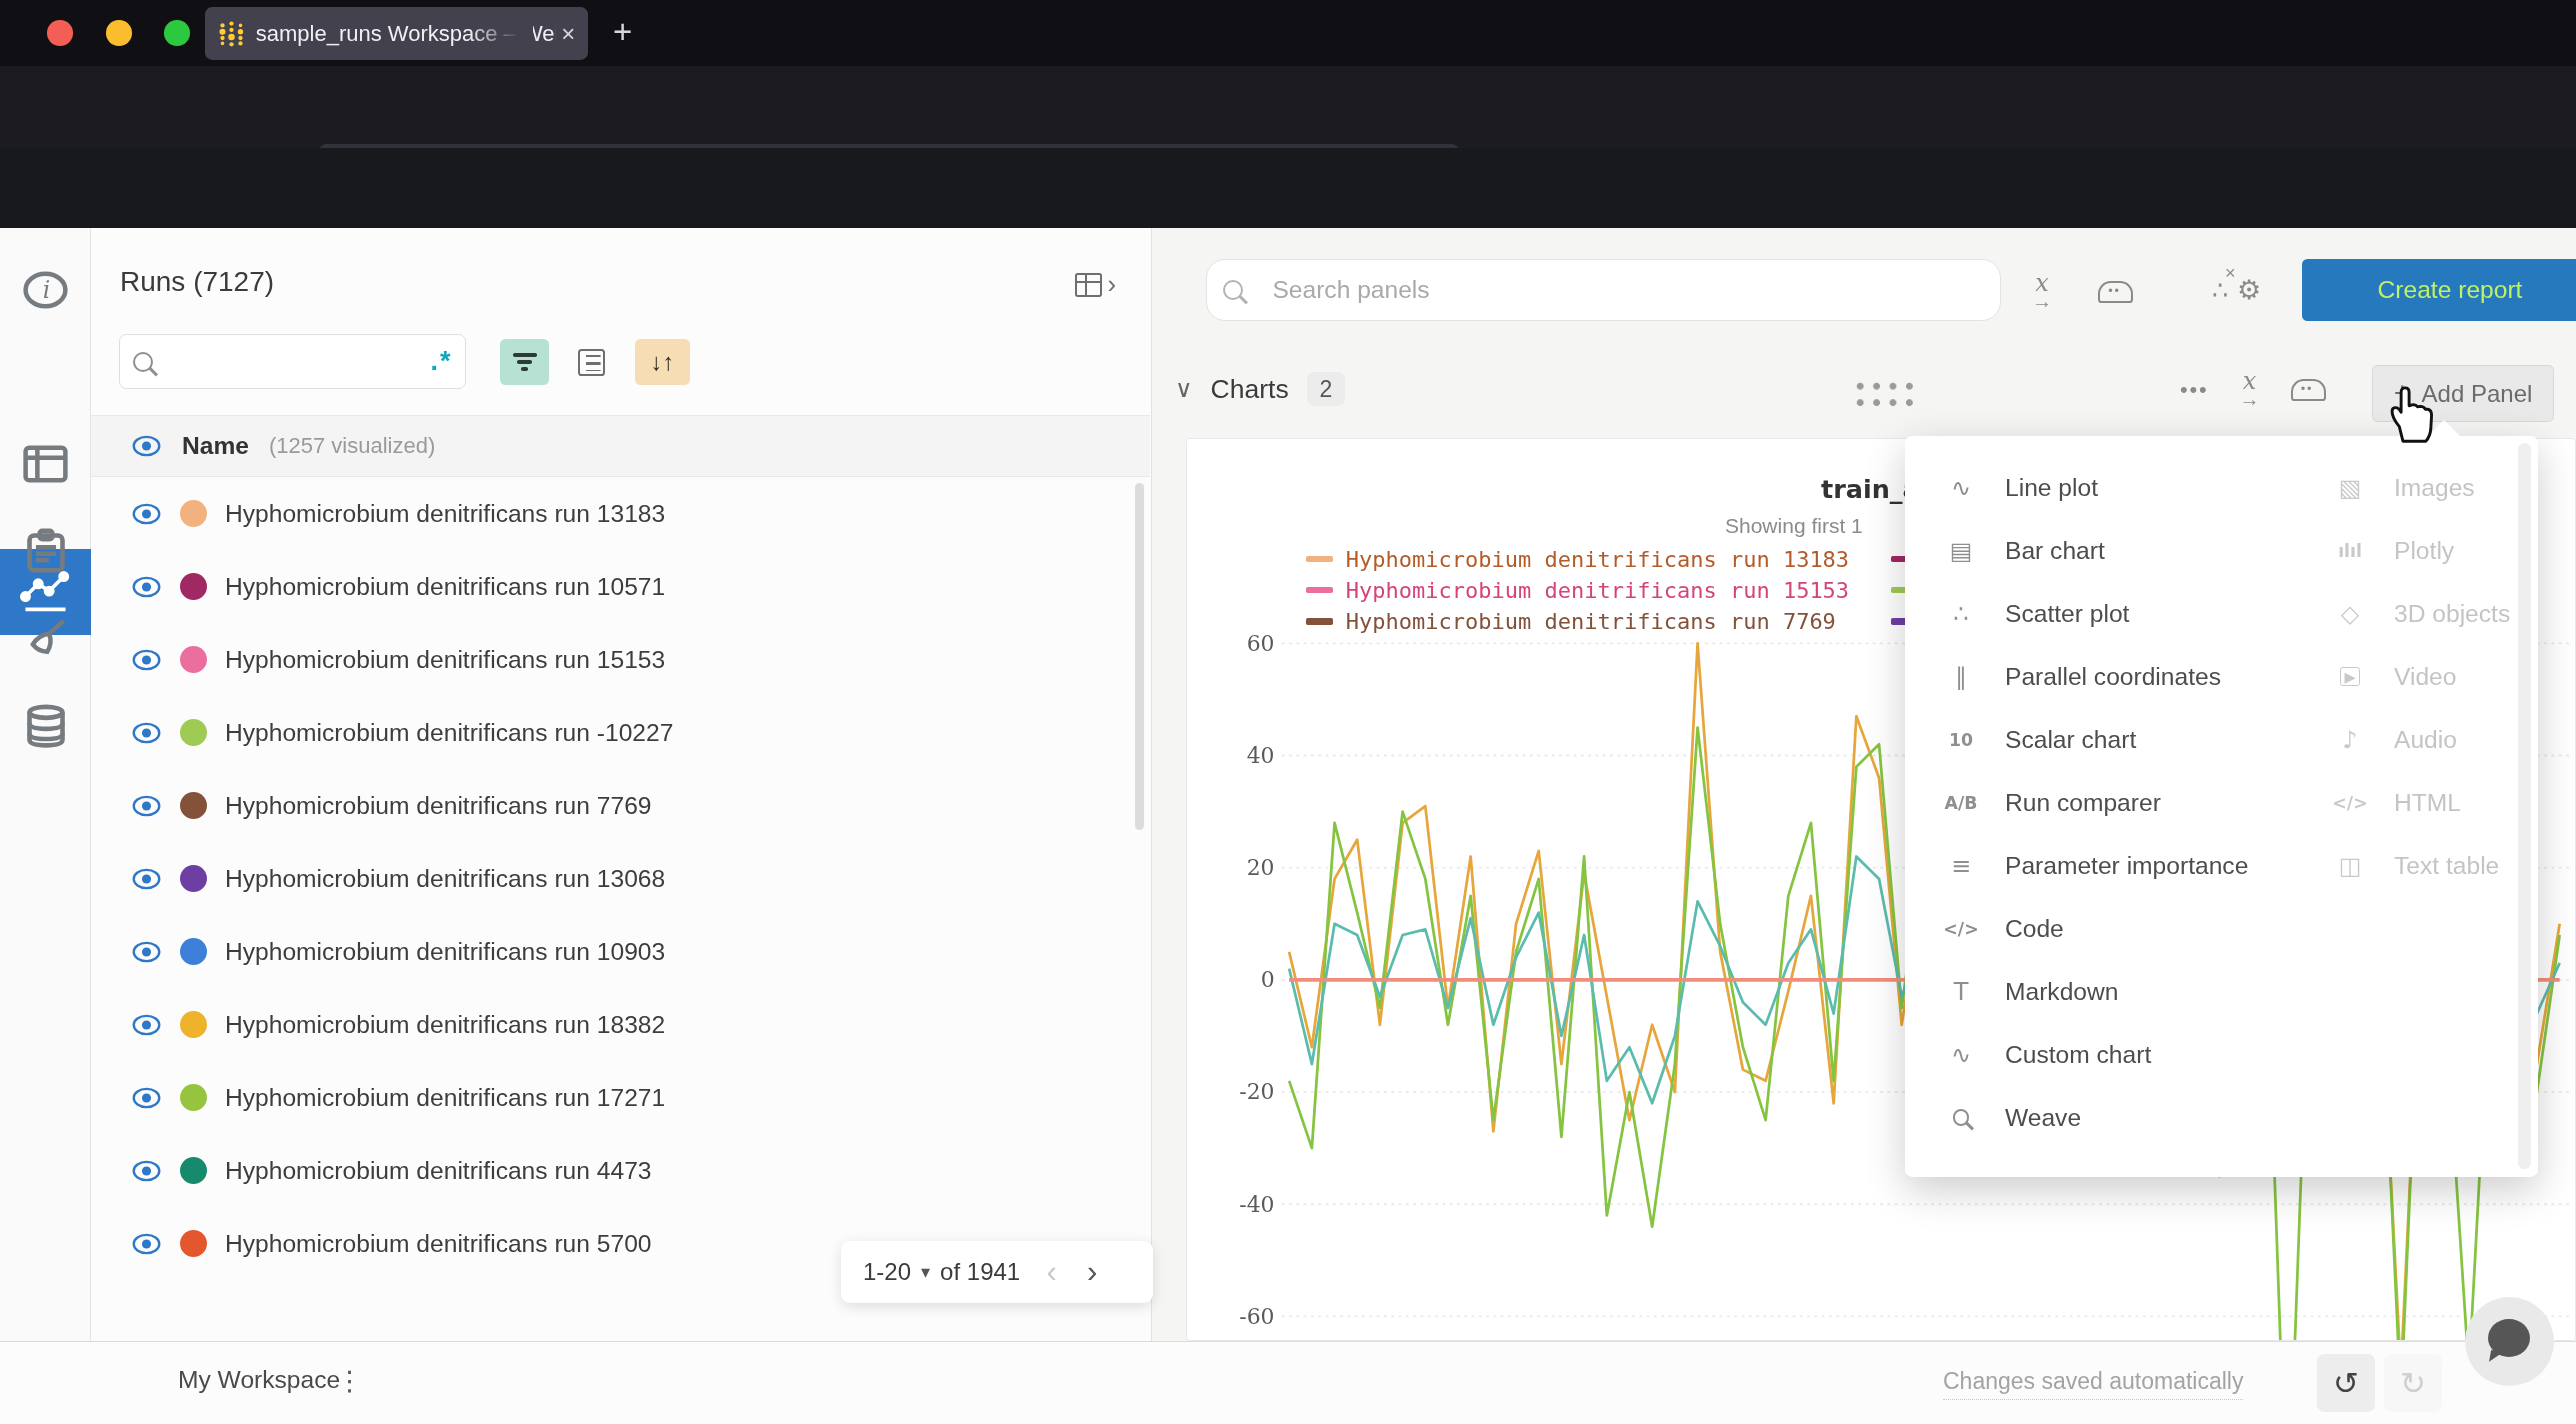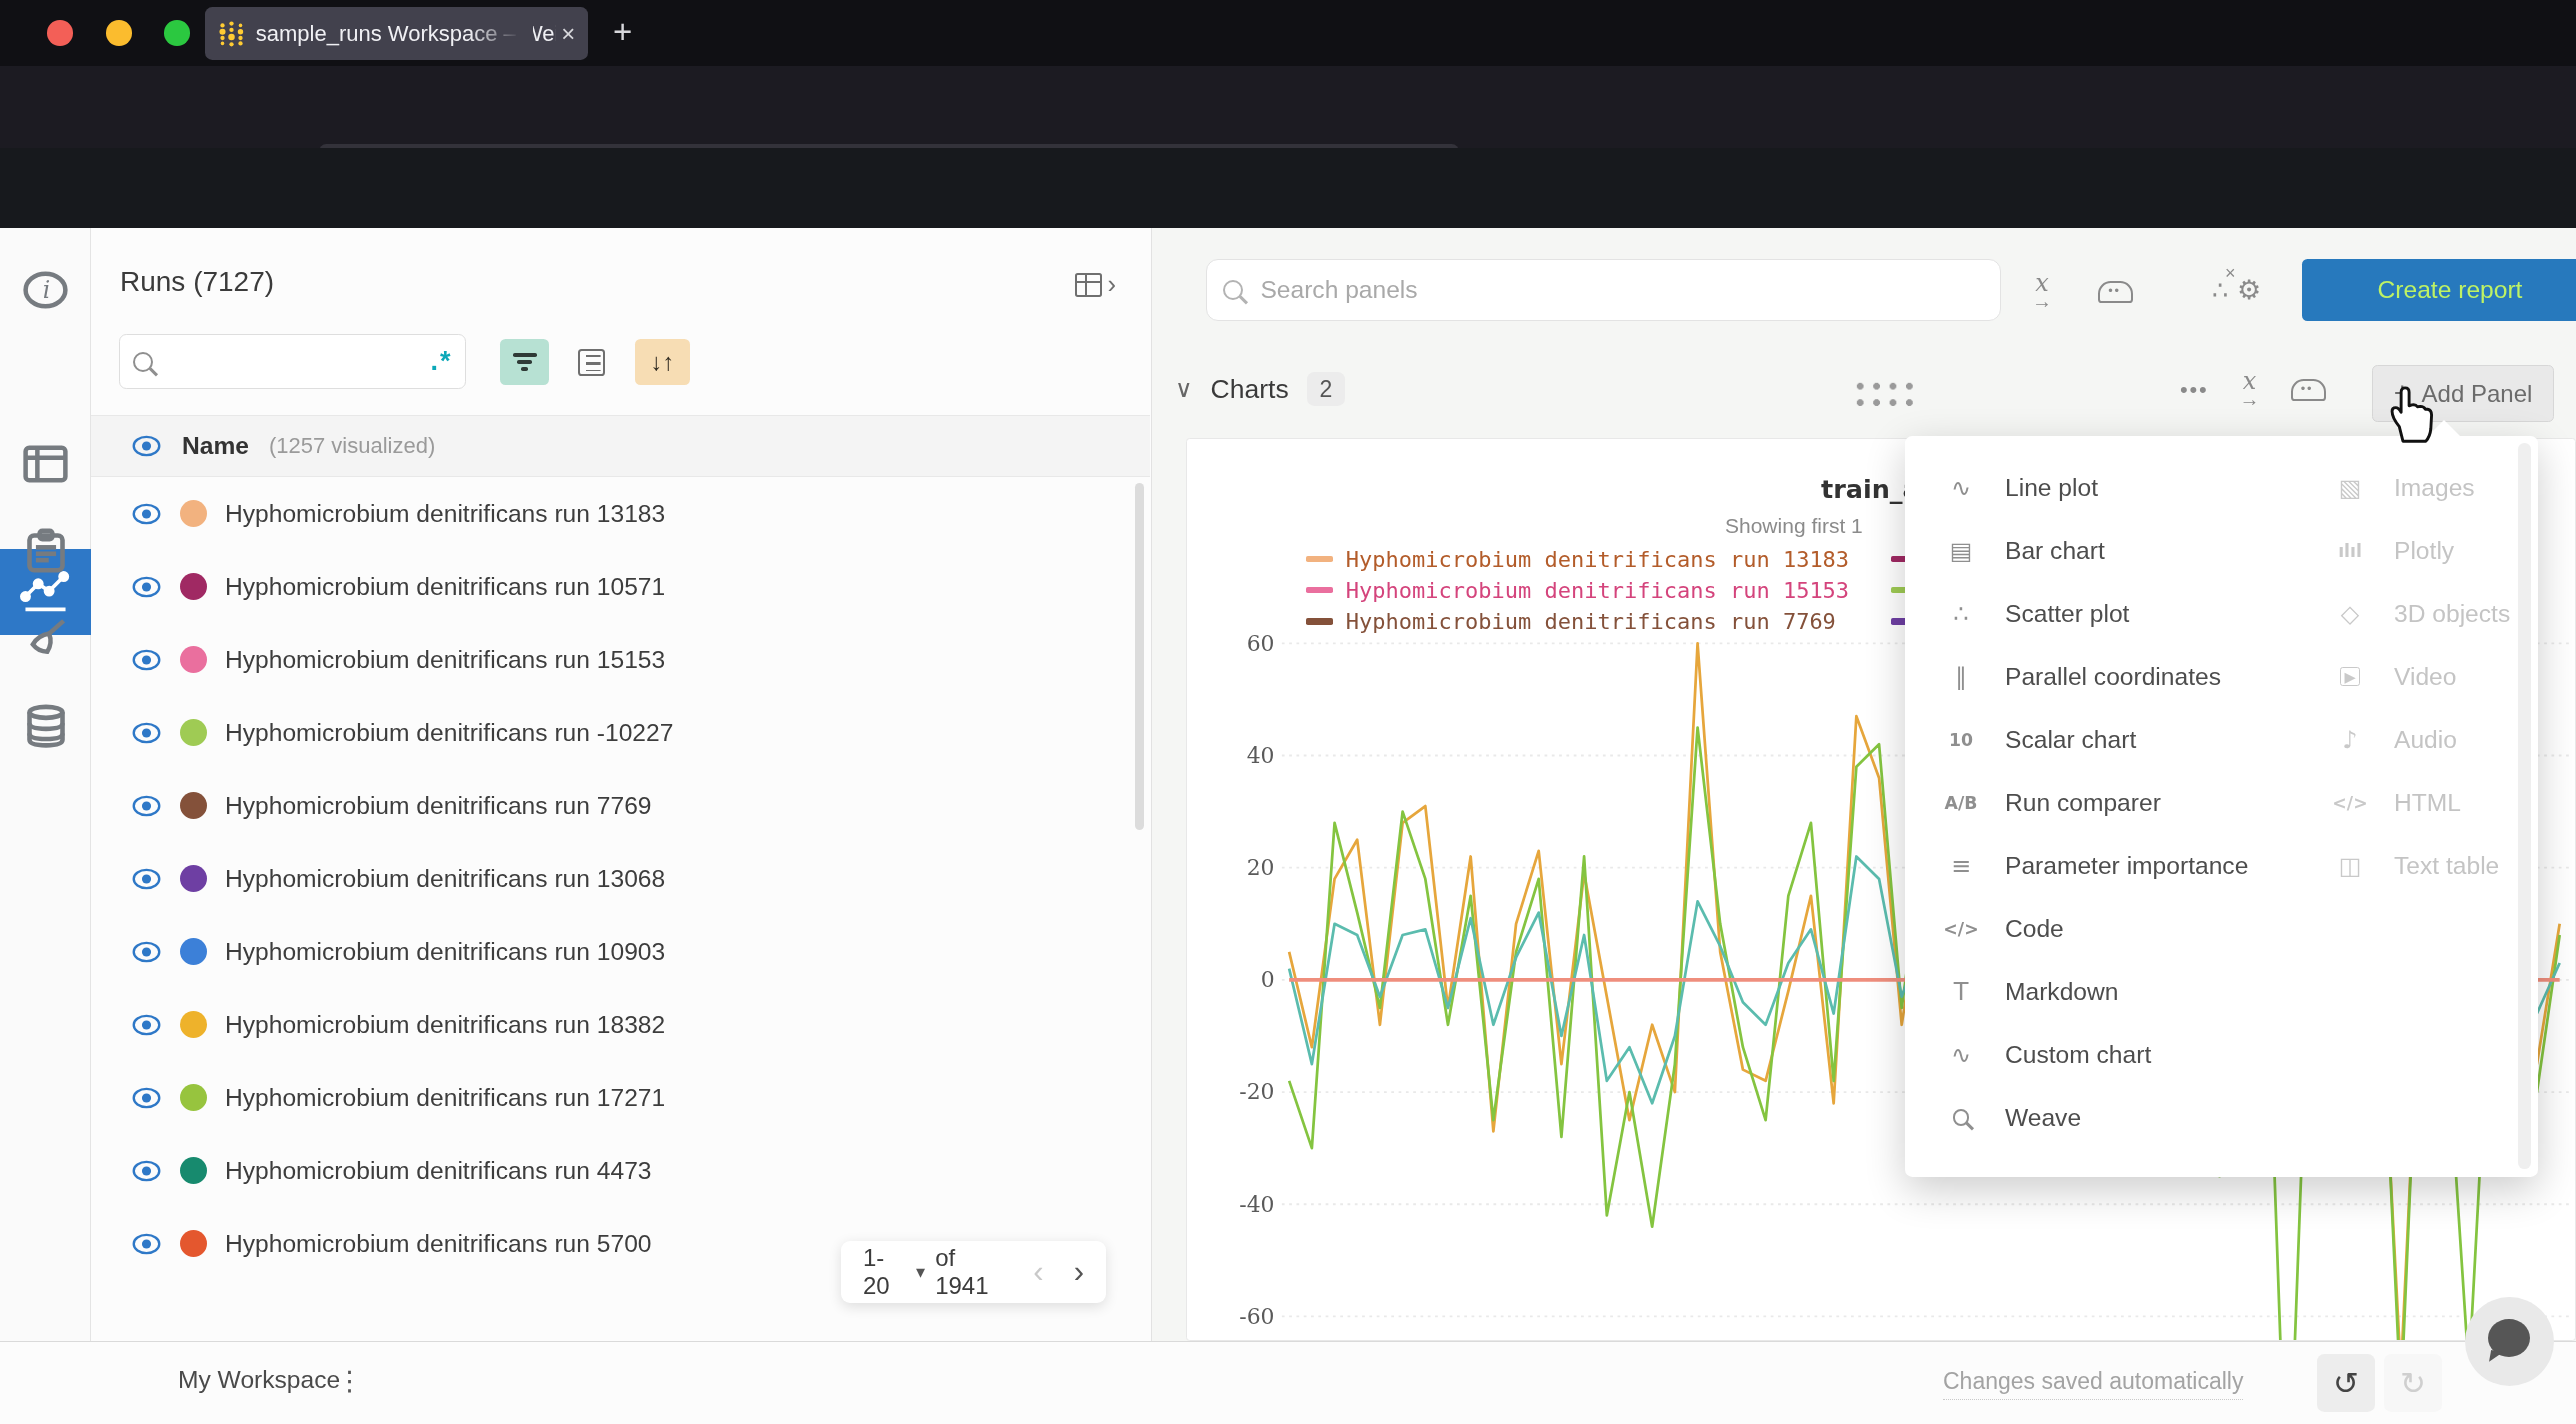--- a/index.html
+++ b/index.html
@@ -88,29 +88,29 @@
      background:repeating-linear-gradient(#6f6f6f 0 2.3px, transparent 2.3px 7.3px) 5.5px 4.6px/14.6px 16.4px no-repeat; }
   #sort-btn { left:635px; top:339px; width:55px; height:46px; background:#f7ddb4; border-radius:5.5px; display:flex; align-items:center; justify-content:center; font-size:24px; color:#2f2a20; }
   #runs-header { left:91px; top:415px; width:1059px; height:62px; background:#f4f4f4; border-top:1.8px solid #e8e8e8; border-bottom:1.8px solid #e8e8e8; display:flex; align-items:center; padding-left:40px; gap:20px; }
   #runs-header .hdr-name { font-size:24.6px; font-weight:bold; color:#333; }
   #runs-header .hdr-count { font-size:22px; color:#9a9a9a; }
   #runs-list { left:91px; top:477px; width:1059px; height:864px; overflow:hidden; }
   .run-row { height:73px; display:flex; align-items:center; padding-left:40px; gap:18px; }
   .run-dot { width:27px; height:27px; border-radius:50%; flex:0 0 auto; }
   .run-label { font-size:24.6px; color:#3d3d3d; }
   .eye { flex:0 0 auto; }
-  #pagination { left:841px; top:1241px; width:265px; height:62px; background:#fff; border-radius:9px; box-shadow:0 3.6px 12.8px rgba(0,0,0,.12); display:flex; align-items:center; padding:0 22px; gap:10px; font-size:24px; color:#3c3c3c; z-index:5; }
+  #pagination { left:841px; top:1241px; width:312px; height:62px; background:#fff; border-radius:9px; box-shadow:0 3.6px 12.8px rgba(0,0,0,.12); display:flex; align-items:center; padding:0 22px; gap:10px; font-size:24px; color:#3c3c3c; z-index:5; }
   #pagination .caret { font-size:18px; color:#555; }
   #pagination .pg-prev { color:#c9c9c9; font-size:31px; margin-left:16.4px; }
   #pagination .pg-next { color:#555; font-size:31px; margin-left:20px; }
   #runs-scrollbar { left:1135px; top:483px; width:9px; height:347px; background:#dcdcdc; border-radius:4.6px; }
 
   
   #ws { left:1152px; top:228px; width:1424px; height:1197px; background:#f5f6f4; }
-  #search-panels { left:1206px; top:259px; width:795px; height:62px; background:#fff; border:1.8px solid #e3e3e3; border-radius:12px; display:flex; align-items:center; padding:0 16.4px; gap:17px; }
+  #search-panels { left:1206px; top:259px; width:795px; height:62px; background:#fff; border:1.8px solid #e3e3e3; border-radius:19px; display:flex; align-items:center; padding:0 16.4px; gap:29px; }
   #search-panels .mag { border-color:#b3b3b3; } #search-panels .mag::after { background:#b3b3b3; }
   #search-panels .ph { font-size:24.6px; color:#a9a9a9; }
   .tool-ic { color:#8a8a8a; font-size:27px; }
   .xaxis-ic { display:inline-flex; flex-direction:column; align-items:center; line-height:0.8; color:#8a8a8a; }
   .xaxis-ic .xx { font-family:"DejaVu Serif", serif; font-style:italic; font-size:24px; }
   .xaxis-ic .ar { font-size:20px; }
   .iron-ic { display:inline-block; width:35px; height:22px; border:2.7px solid #8a8a8a; border-radius:12.8px 12.8px 3.6px 3.6px; position:relative; }
   .iron-ic::after { content:"••"; position:absolute; left:8.2px; top:0px; color:#8a8a8a; font-size:12.8px; letter-spacing:1.8px; }
   .scatter-ic { position:relative; color:#8a8a8a; font-size:25.5px; }
   .scatter-ic::after { content:"×"; position:absolute; right:-7.3px; top:-12.8px; font-size:18px; }

